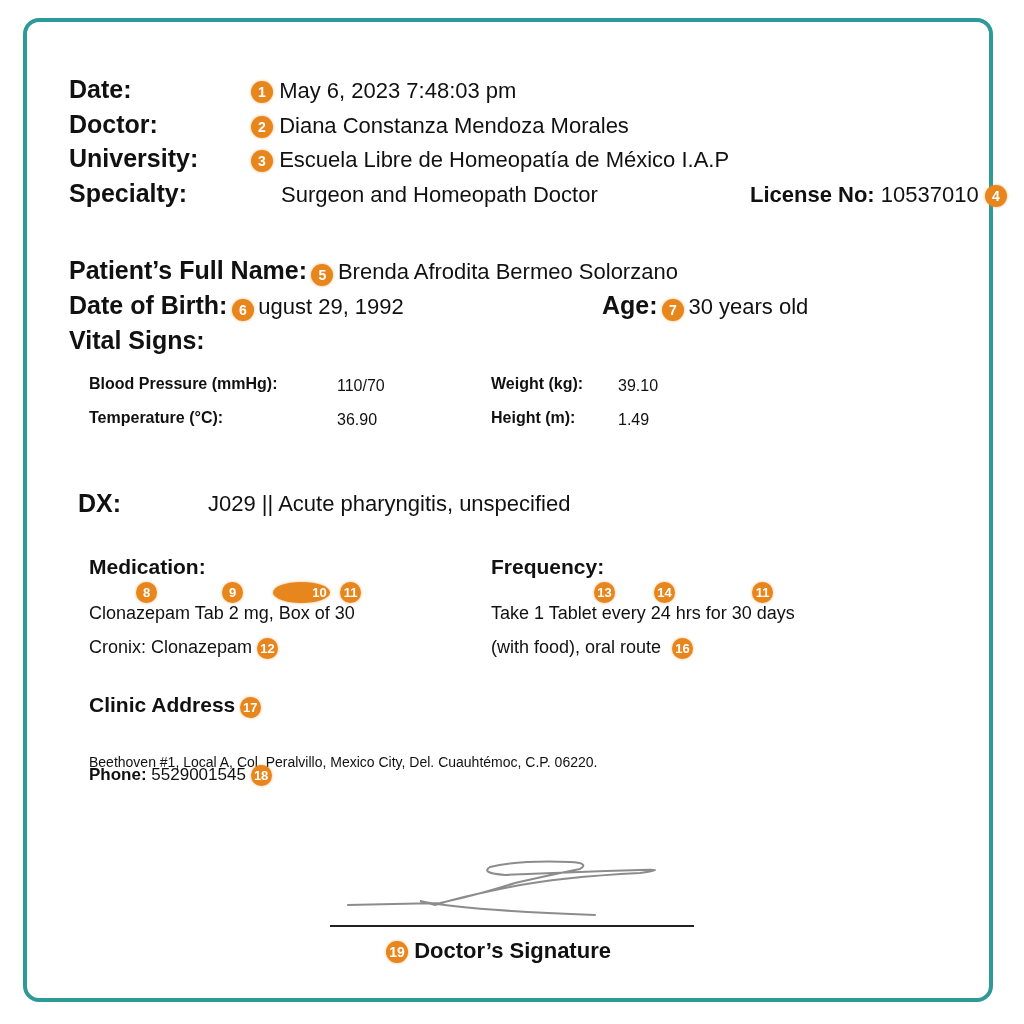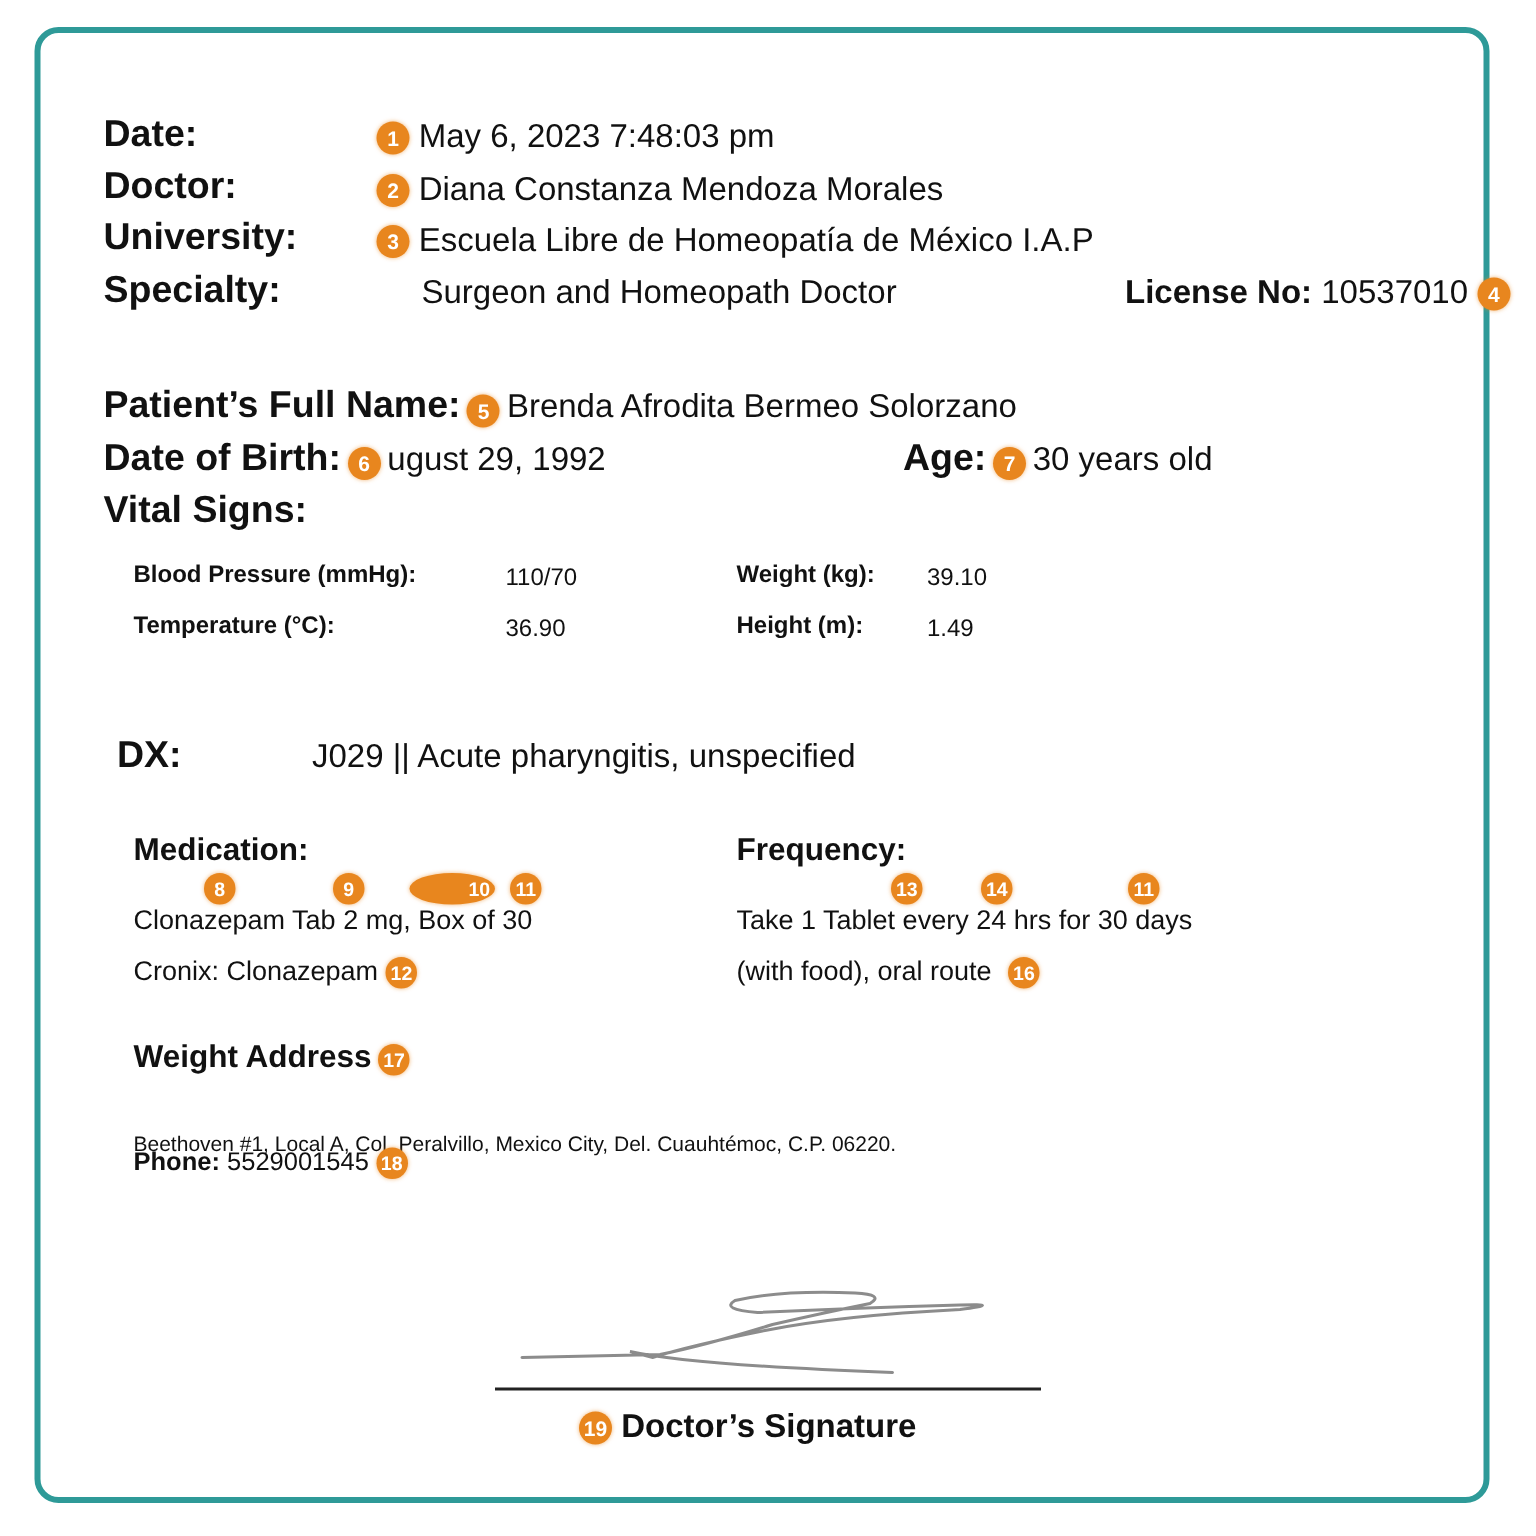--- a/index.html
+++ b/index.html
@@ -99,21 +99,21 @@
 <span class="abs badge sm" style="left:594px;top:582px;">13</span>
 <span class="abs badge sm" style="left:654px;top:582px;">14</span>
 <span class="abs badge sm" style="left:752px;top:582px;">11</span>
 <div class="abs val-mid" style="left:491px;top:603px;">Take 1 Tablet every 24 hrs for 30 days</div>
 <div class="abs val-mid" style="left:491px;top:637px;">
   <span>(with food), oral route</span>
   <span class="badge sm" style="margin-left:6px;">16</span>
 </div>
 
 <div class="abs" style="left:89px;top:693px;">
-  <span class="lbl-mid">Weight Address</span>
+  <span class="lbl-mid">Clinic Address</span>
   <span class="badge sm">17</span>
 </div>
 <div class="abs val-sm" style="left:89px;top:734px;font-size:14px;margin-top:20px;">Beethoven #1, Local A, Col. Peralvillo, Mexico City, Del. Cuauhtémoc, C.P. 06220.</div>
 <div class="abs" style="left:89px;top:765px;font-size:17px;">
   <span style="font-weight:bold;">Phone:</span>
   <span>5529001545</span>
   <span class="badge sm">18</span>
 </div>
 
 <svg class="abs" style="left:340px;top:855px;" width="360" height="70" viewBox="0 0 360 70">

